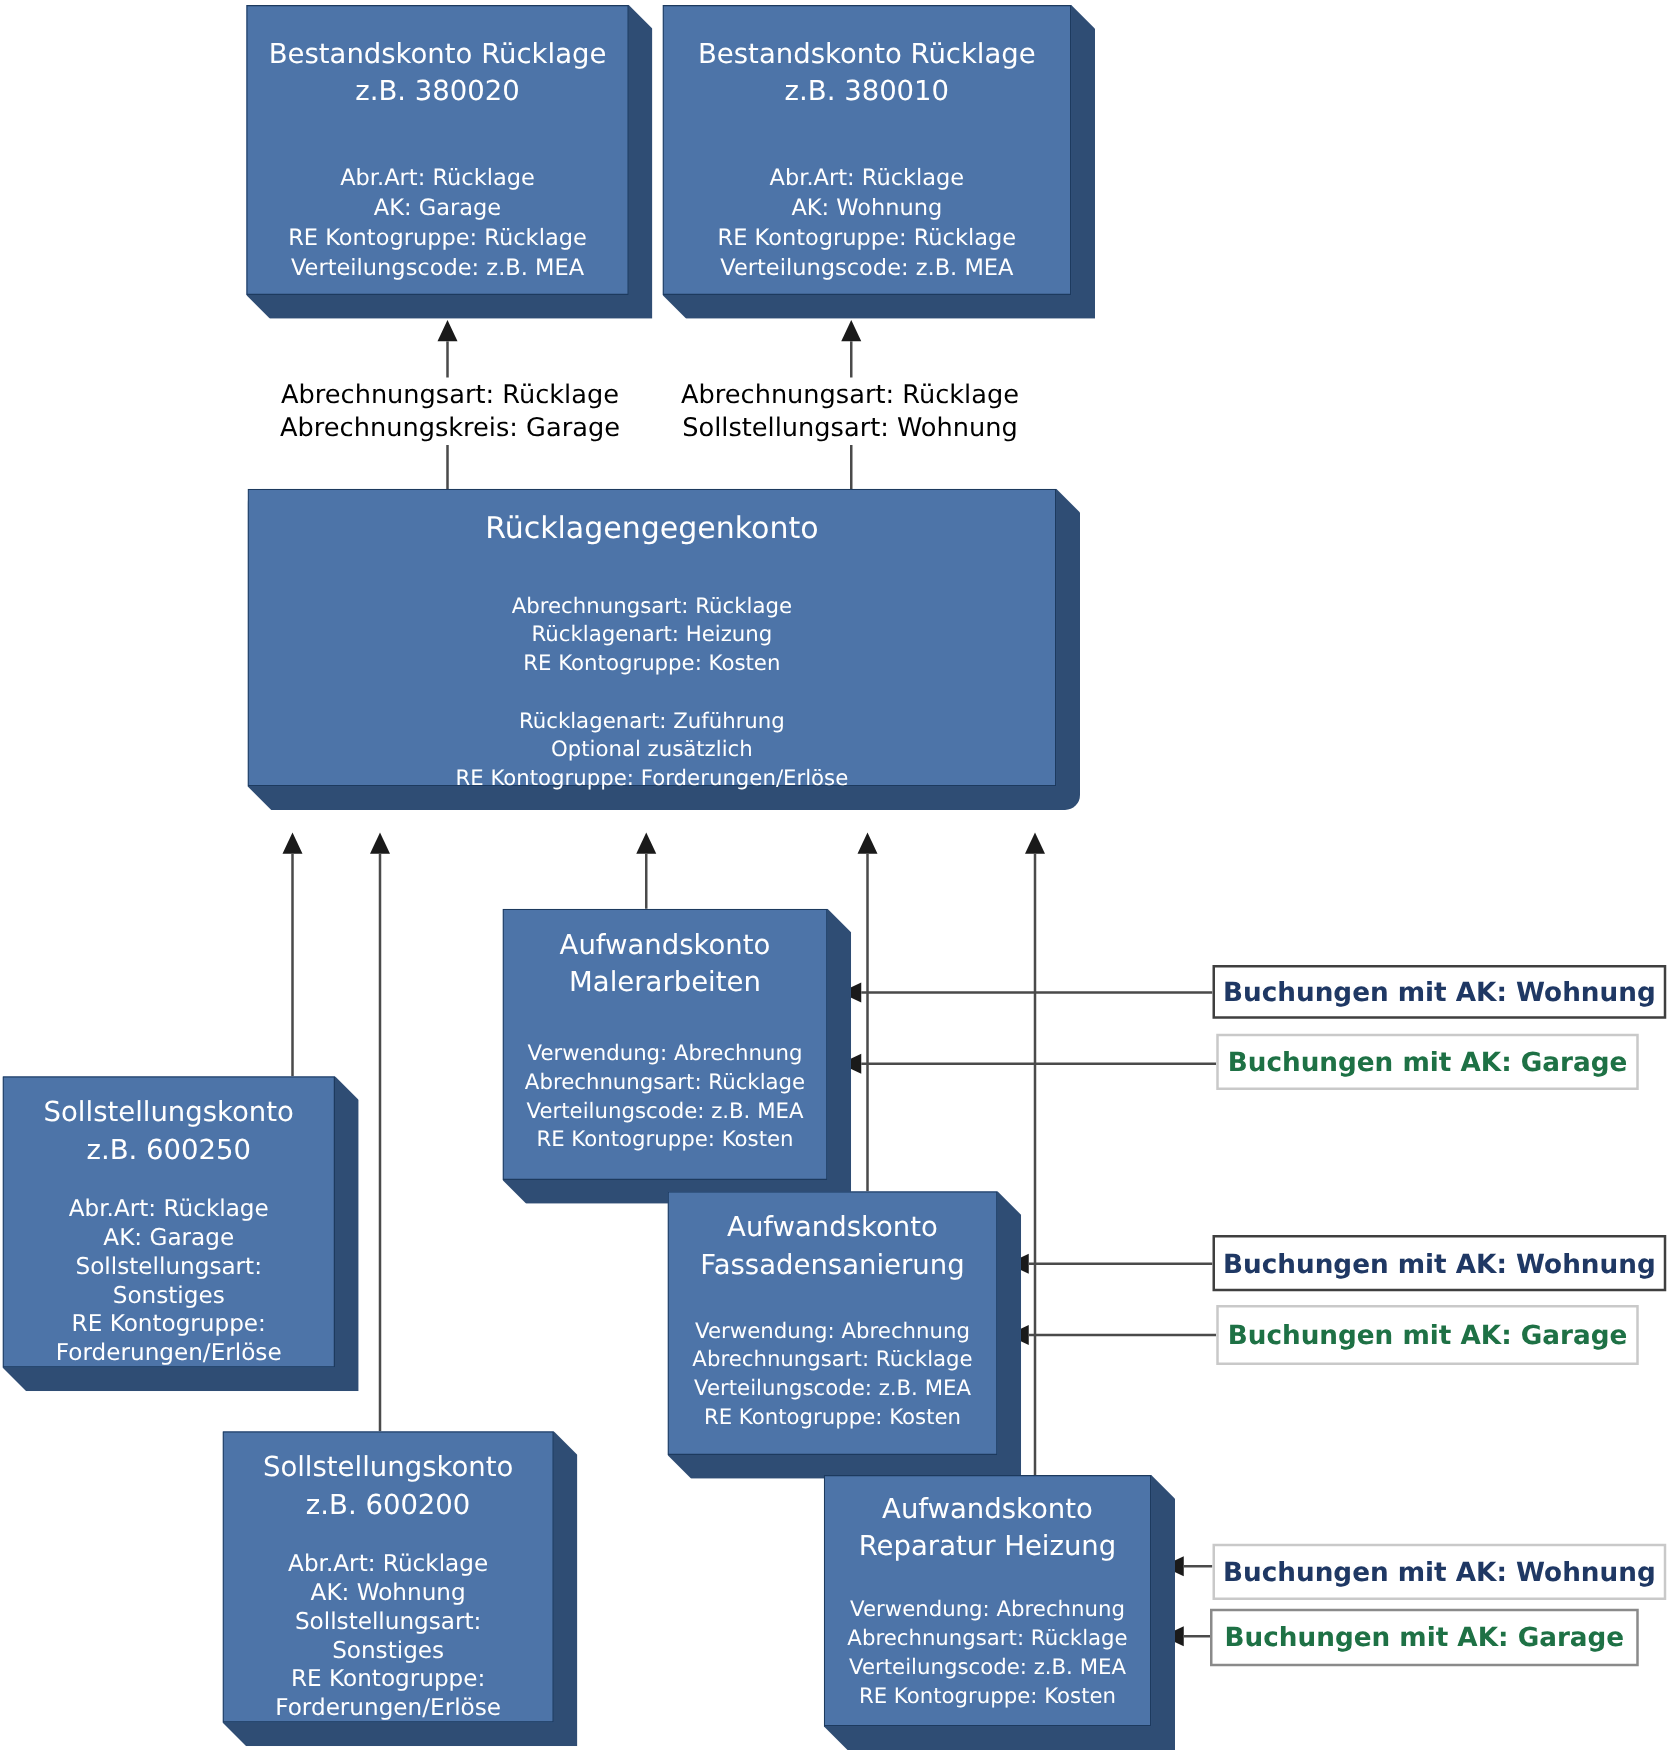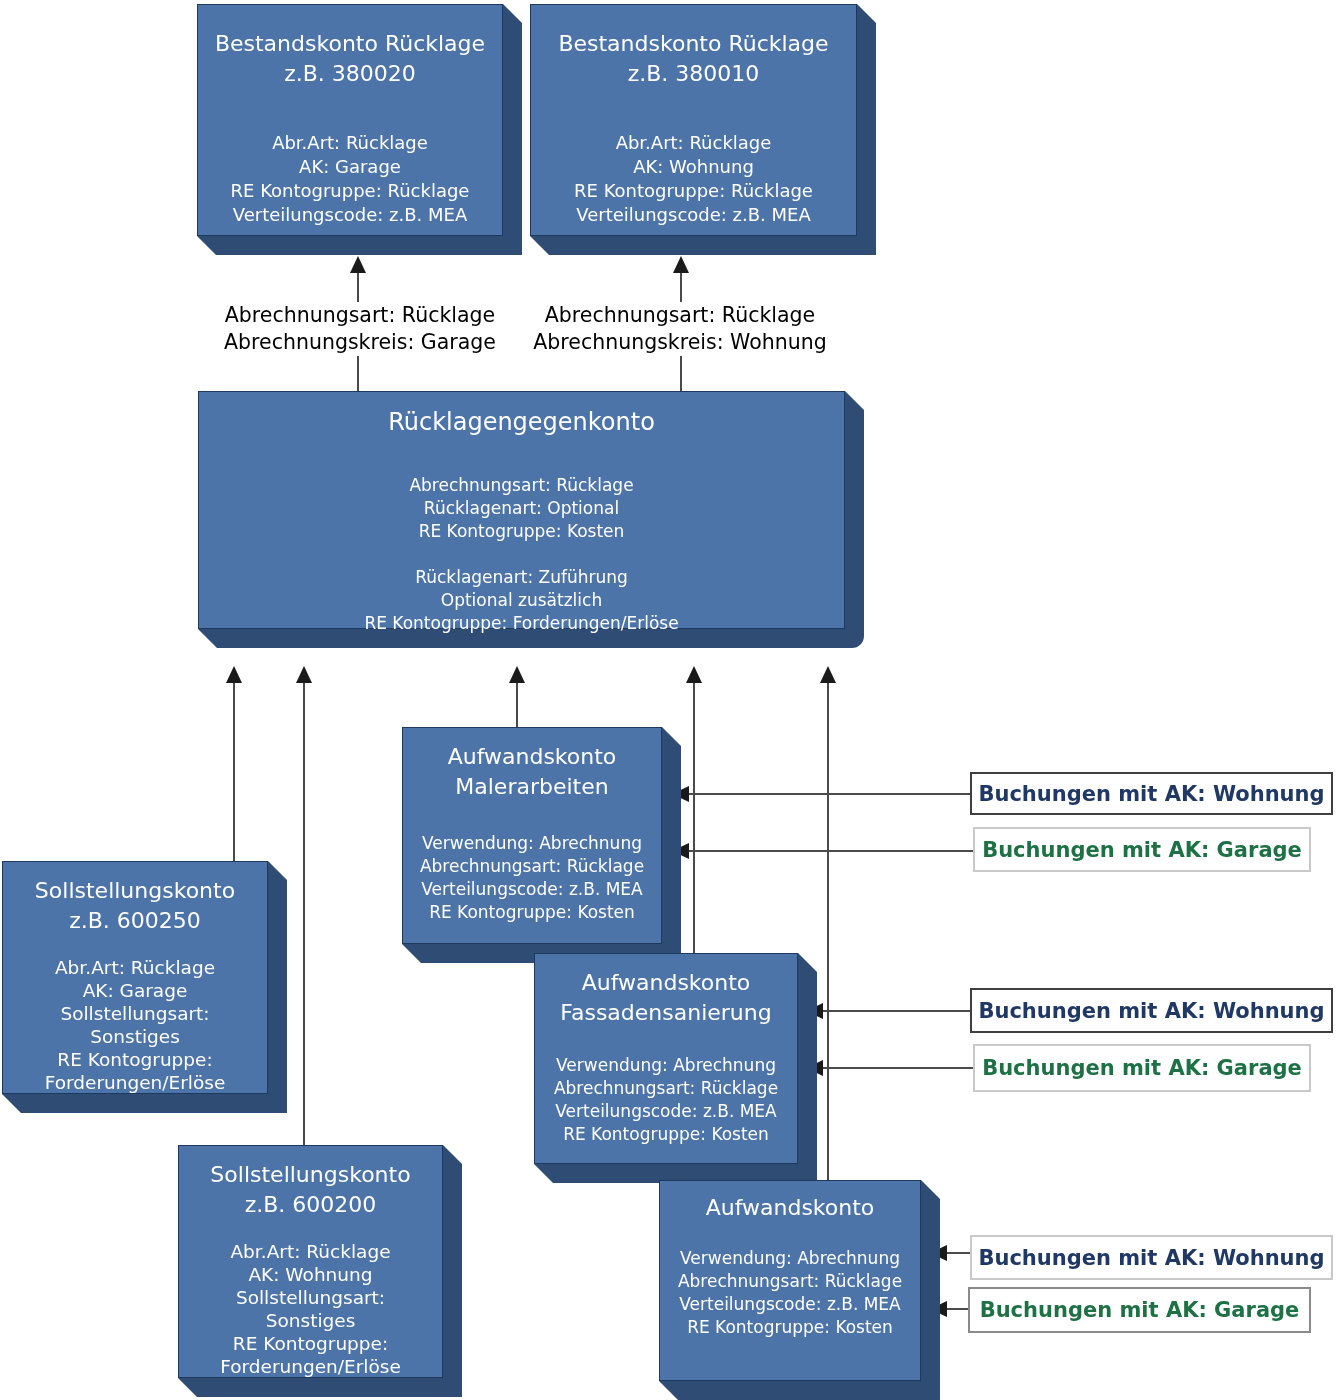--- a/index.html
+++ b/index.html
@@ -97,29 +97,29 @@
       <div class="line"><span class="lab">Verteilungscode: z.B. </span><span class="val">MEA</span></div>
     </div>
   </div>
 
   <div class="arrowlabel" style="left:222px;top:302px;width:276px;">
     <div>Abrechnungsart: Rücklage</div>
     <div>Abrechnungskreis: Garage</div>
   </div>
   <div class="arrowlabel" style="left:533px;top:302px;width:294px;">
     <div>Abrechnungsart: Rücklage</div>
-    <div>Abrechnungskreis: Wohnung</div>
+    <div>Sollstellungsart: Wohnung</div>
   </div>
 
   <div class="box3d" style="left:198px;top:391px;width:666px;height:257px;border-radius:12px;">
     <div class="face small" style="padding-top:14px;">
       <div class="title-big">Rücklagengegenkonto</div>
       <div class="gap" style="height:36px;"></div>
       <div class="line"><span class="lab">Abrechnungsart: </span><span class="val">Rücklage</span></div>
-      <div class="line"><span class="lab">Rücklagenart: </span><span class="val">Optional</span></div>
+      <div class="line"><span class="lab">Rücklagenart: </span><span class="val">Heizung</span></div>
       <div class="line"><span class="lab">RE Kontogruppe: </span><span class="val">Kosten</span></div>
       <div class="line"><span class="lab"></span><span class="val"></span></div>
       <div class="line"><span class="lab">Rücklagenart: </span><span class="val">Zuführung</span></div>
       <div class="line"><span class="lab">Optional zusätzlich</span><span class="val"></span></div>
       <div class="line"><span class="lab">RE Kontogruppe: </span><span class="val">Forderungen/Erlöse</span></div>
     </div>
   </div>
 
   <div class="box3d soll" style="left:2px;top:861px;width:285px;height:252px;">
     <div class="face soll" style="padding-top:14px;">
@@ -169,20 +169,21 @@
       <div class="line"><span class="lab">Verwendung: </span><span class="val">Abrechnung</span></div>
       <div class="line"><span class="lab">Abrechnungsart: </span><span class="val">Rücklage</span></div>
       <div class="line"><span class="lab">Verteilungscode: </span><span class="val">z.B. MEA</span></div>
       <div class="line"><span class="lab">RE Kontogruppe: </span><span class="val">Kosten</span></div>
     </div>
   </div>
 
   <div class="box3d" style="left:659px;top:1180px;width:281px;height:220px;">
     <div class="face small" style="padding-top:12px;">
       <div class="title">Aufwandskonto</div>
+      <div class="title">Reparatur Heizung</div>
       <div class="gap" style="height:24px;"></div>
       <div class="line"><span class="lab">Verwendung: </span><span class="val">Abrechnung</span></div>
       <div class="line"><span class="lab">Abrechnungsart: </span><span class="val">Rücklage</span></div>
       <div class="line"><span class="lab">Verteilungscode: </span><span class="val">z.B. MEA</span></div>
       <div class="line"><span class="lab">RE Kontogruppe: </span><span class="val">Kosten</span></div>
     </div>
   </div>
 
   <div class="bu wohnung bd-dark" style="left:970px;top:772px;width:363px;height:43px;">Buchungen mit AK: Wohnung</div>
   <div class="bu garage  bd-light" style="left:973px;top:827px;width:338px;height:45px;">Buchungen mit AK: Garage</div>

